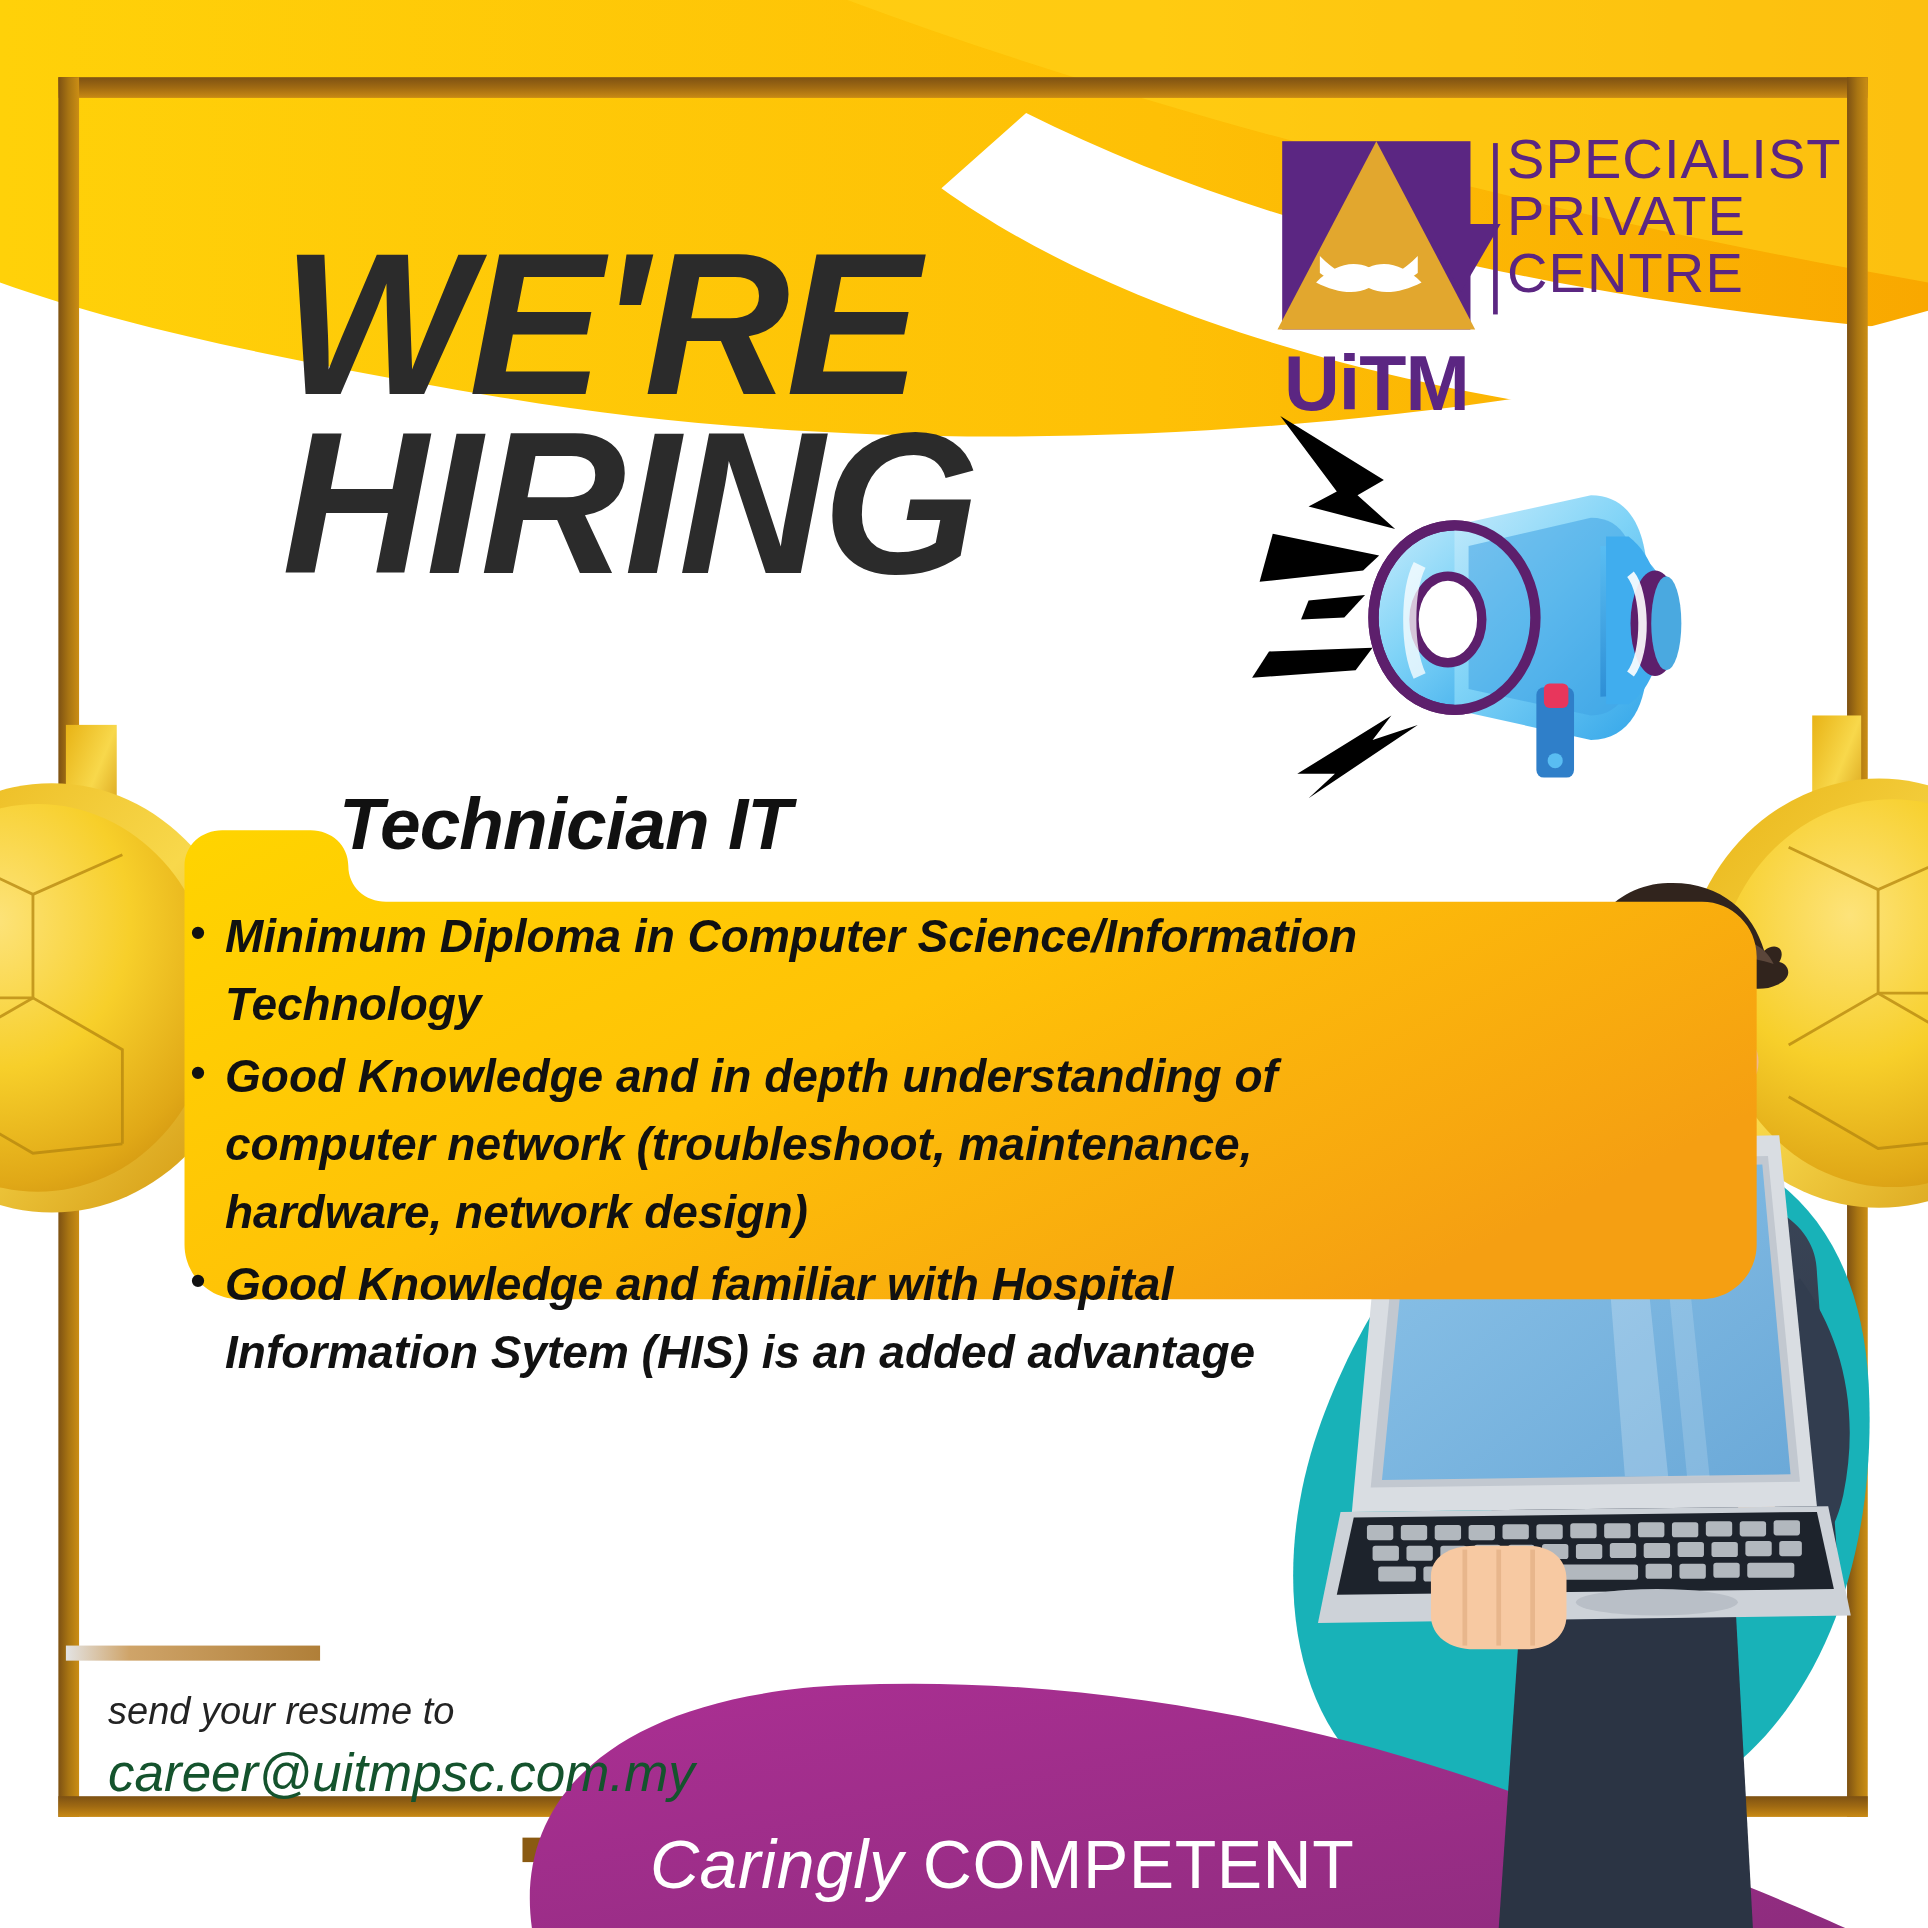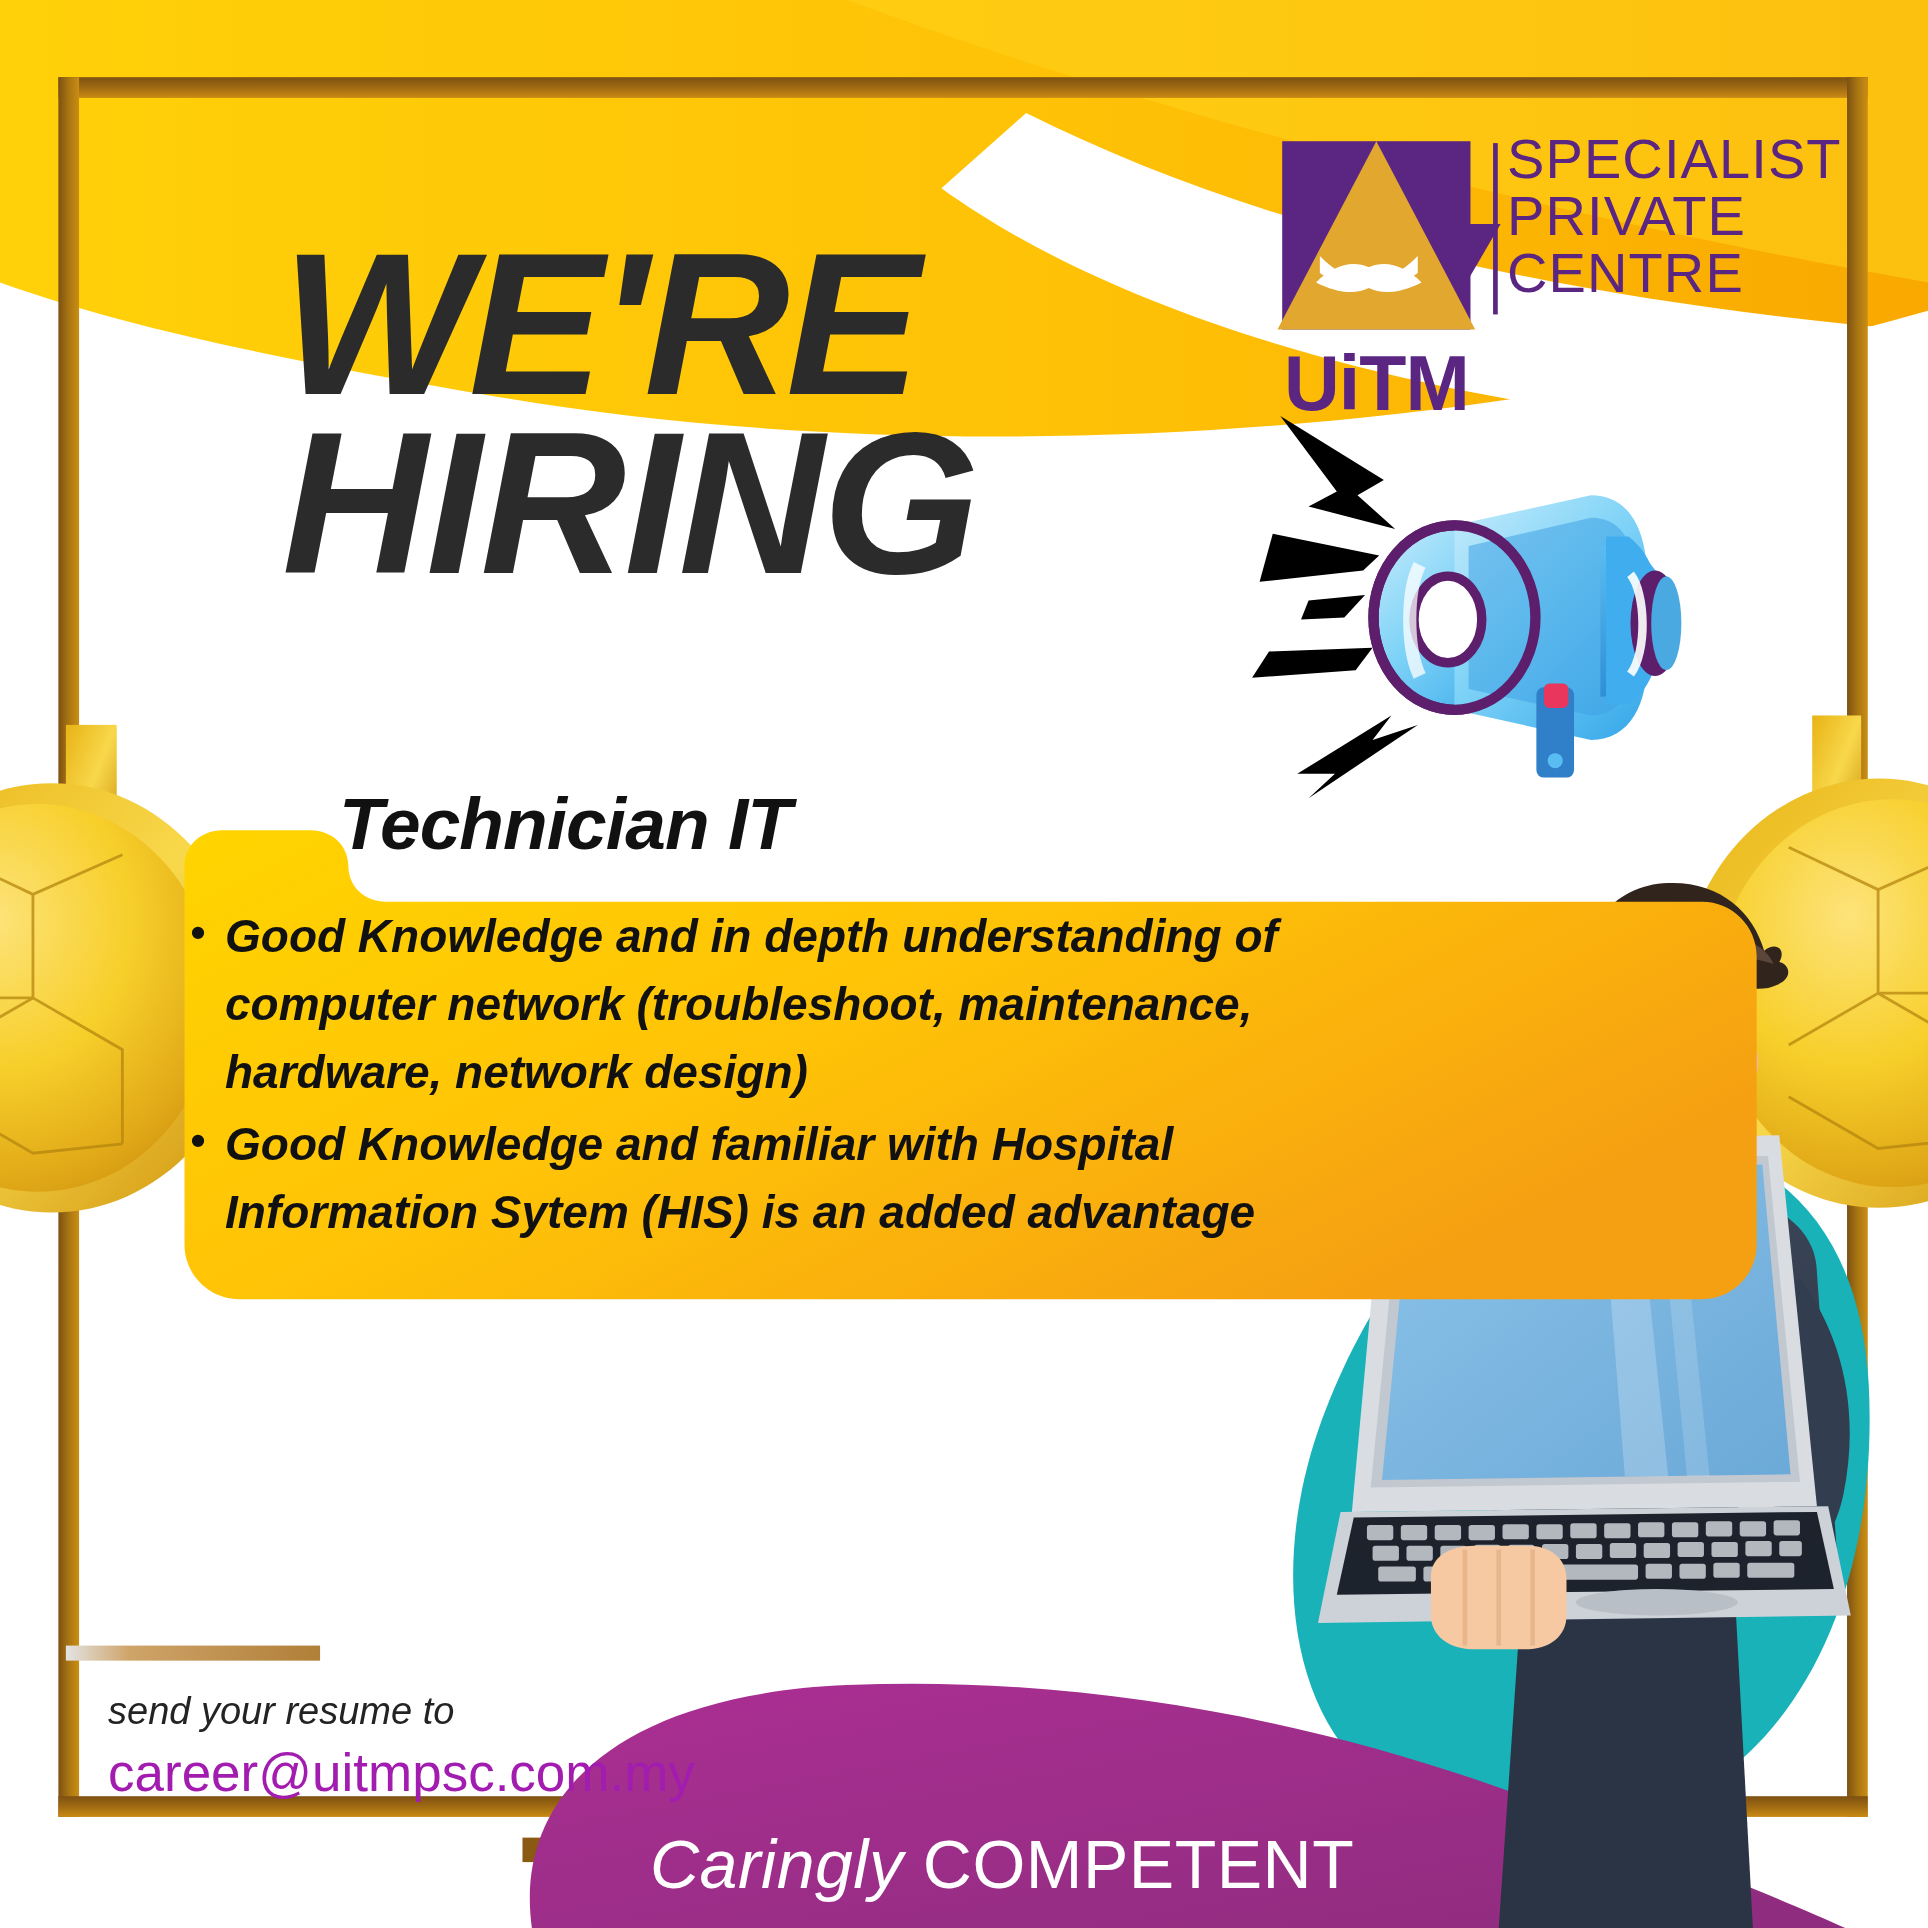--- a/index.html
+++ b/index.html
@@ -49,21 +49,21 @@
     content:"\2022"; position:absolute; left:5.6px; top:-3.8px;
     font-size:43px; font-style:normal;
   }
 
   .resume-lbl{
     position:absolute; left:108px; top:1690px;
     color:#232323; font-style:italic; font-size:38px;
   }
   .resume-mail{
     position:absolute; left:108px; top:1742px;
-    color:#a21caf; font-size:53px;
+    color:#14532d; font-style:italic; font-size:53px;
   }
 
   .tagline{
     position:absolute; left:650px; top:1825px;
     color:#ffffff; font-size:68px; white-space:nowrap;
     font-weight:normal; letter-spacing:0.5px;
   }
   .tagline .it{font-style:italic;}
 </style>
 </head>
@@ -353,20 +353,21 @@
 
   <div class="headline">
     <div class="l1">WE'RE</div>
     <div class="l2">HIRING</div>
   </div>
 
 
   <div class="jobtitle">Technician IT</div>
 
   <ul class="reqs">
+    <li>Minimum Diploma in Computer Science/Information Technology</li>
     <li>Good Knowledge and  in depth understanding of computer network (troubleshoot, maintenance, hardware, network design)</li>
     <li>Good Knowledge and familiar with Hospital Information Sytem (HIS) is an added advantage</li>
   </ul>
 
   <div class="resume-lbl">send your resume to</div>
   <div class="resume-mail">career@uitmpsc.com.my</div>
 
   <div class="tagline">
     <span class="it">Caringly </span>
     <span>COMPETENT</span>

